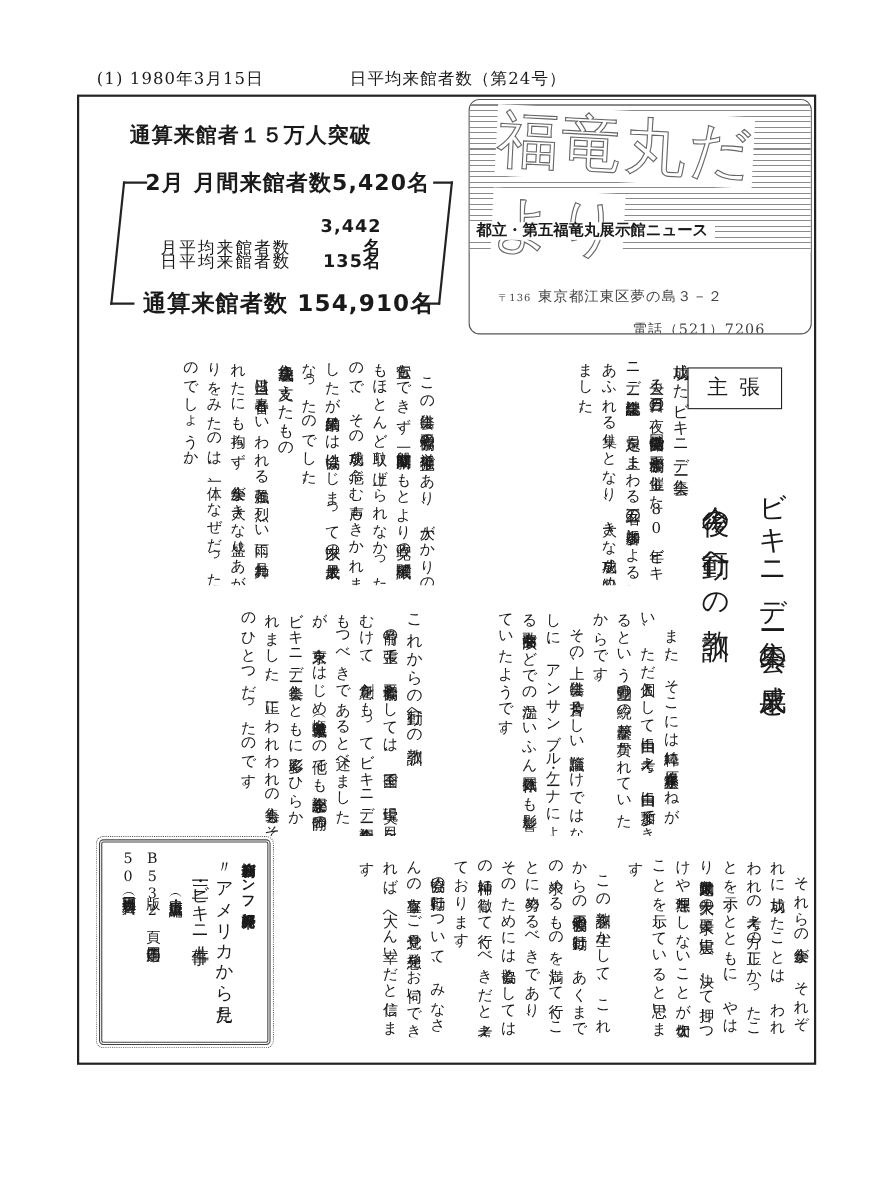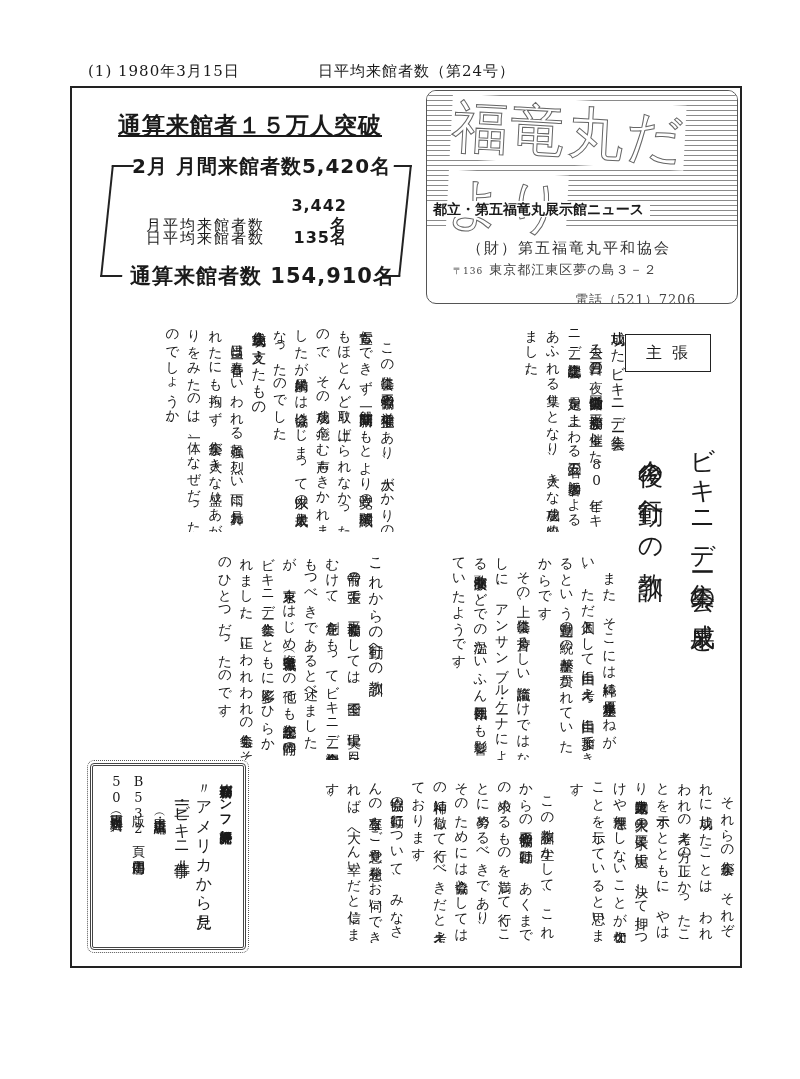--- a/index.html
+++ b/index.html
@@ -16,21 +16,21 @@
 
   
   .frame {
     left: 70px; top: 86px; width: 672px; height: 882px;
     border: 2px solid #222; box-sizing: border-box;
   }
 
   
   .stats-head {
     left: 118px; top: 110px; font-family: "DejaVu Sans", sans-serif;
-    font-weight: bold; font-size: 23px; letter-spacing: 1px; text-decoration: underline;
+    font-weight: bold; font-size: 19px; letter-spacing: 1px;
   }
   .stats-month {
     left: 132px; top: 153px; font-family: "DejaVu Sans", sans-serif;
     font-size: 20px; font-weight: bold; letter-spacing: 1px;
   }
   .stats-row { font-family: "DejaVu Sans", sans-serif; font-size: 15px; letter-spacing: 2px; }
   .stats-row .num { font-weight: bold; font-size: 16px; display: inline-block; text-align: right; width: 66px; margin-left: 16px; letter-spacing: 1px; }
   .stats-total {
     left: 130px; top: 262px; font-family: "DejaVu Sans", sans-serif;
     font-size: 21px; font-weight: bold; letter-spacing: 1px;
@@ -62,21 +62,21 @@
   .mast-org { position: absolute; left: 40px; top: 148px; font-size: 15px; letter-spacing: 2px; color: #333; }
   .mast-addr { position: absolute; left: 26px; top: 170px; font-size: 13px; color: #444; letter-spacing: 1px; }
   .mast-addr .zip { font-size: 9px; margin-right: 6px; }
   .mast-bldg { position: absolute; left: 130px; top: 198px; font-size: 13px; color: #444; letter-spacing: 1px; margin-top: 15px; }
   .mast-tel { position: absolute; left: 148px; top: 200px; font-size: 13px; color: #444; letter-spacing: 1px; }
 
   
   .shucho {
     left: 625px; top: 334px; width: 86px; height: 38px; border: 1.5px solid #222;
     box-sizing: border-box; text-align: center; line-height: 35px;
-    font-family: "DejaVu Sans", sans-serif; font-size: 16px; letter-spacing: 10px; padding-left: 8px;
+    font-family: "DejaVu Sans", sans-serif; font-size: 19px; letter-spacing: 10px; padding-left: 8px;
   }
   .headline {
     right: 72px; top: 430px; height: 340px;
     font-family: "DejaVu Sans", sans-serif; font-size: 25px; line-height: 52px; letter-spacing: 4px;
   }
 
   
   .col {
     font-size: 13.6px; line-height: 21.5px; letter-spacing: 0.6px; height: 212px; overflow: hidden;
   }
@@ -125,21 +125,20 @@
   <span>日平均来館者数</span><span class="num">135名</span>
 </div>
 <div class="abs stats-total">
   <span>通算来館者数</span>&nbsp;<span>154,910名</span>
 </div>
 
 <div class="abs mast">
   <div class="mast-lines"></div>
   <div class="mast-logo"><span>福竜丸だより</span></div>
   <div class="mast-sub"><span>都立・第五福竜丸展示館ニュース</span></div>
-  <div class="mast-org">（財）第五福竜丸平和協会</div>
   <div class="mast-addr"><span class="zip">〒136</span><span>東京都江東区夢の島３－２</span></div>
   <div class="mast-bldg">都立・第五福竜丸展示館内</div>
   <div class="mast-tel">電話（521）7206</div>
 </div>
 
 <div class="abs shucho">主張</div>
 <div class="abs vert headline">
   <div style="padding-top:0;">ビキニデー集会の成果と</div>
   <div style="padding-top:10px;">今後の行動への教訓</div>
 </div>

